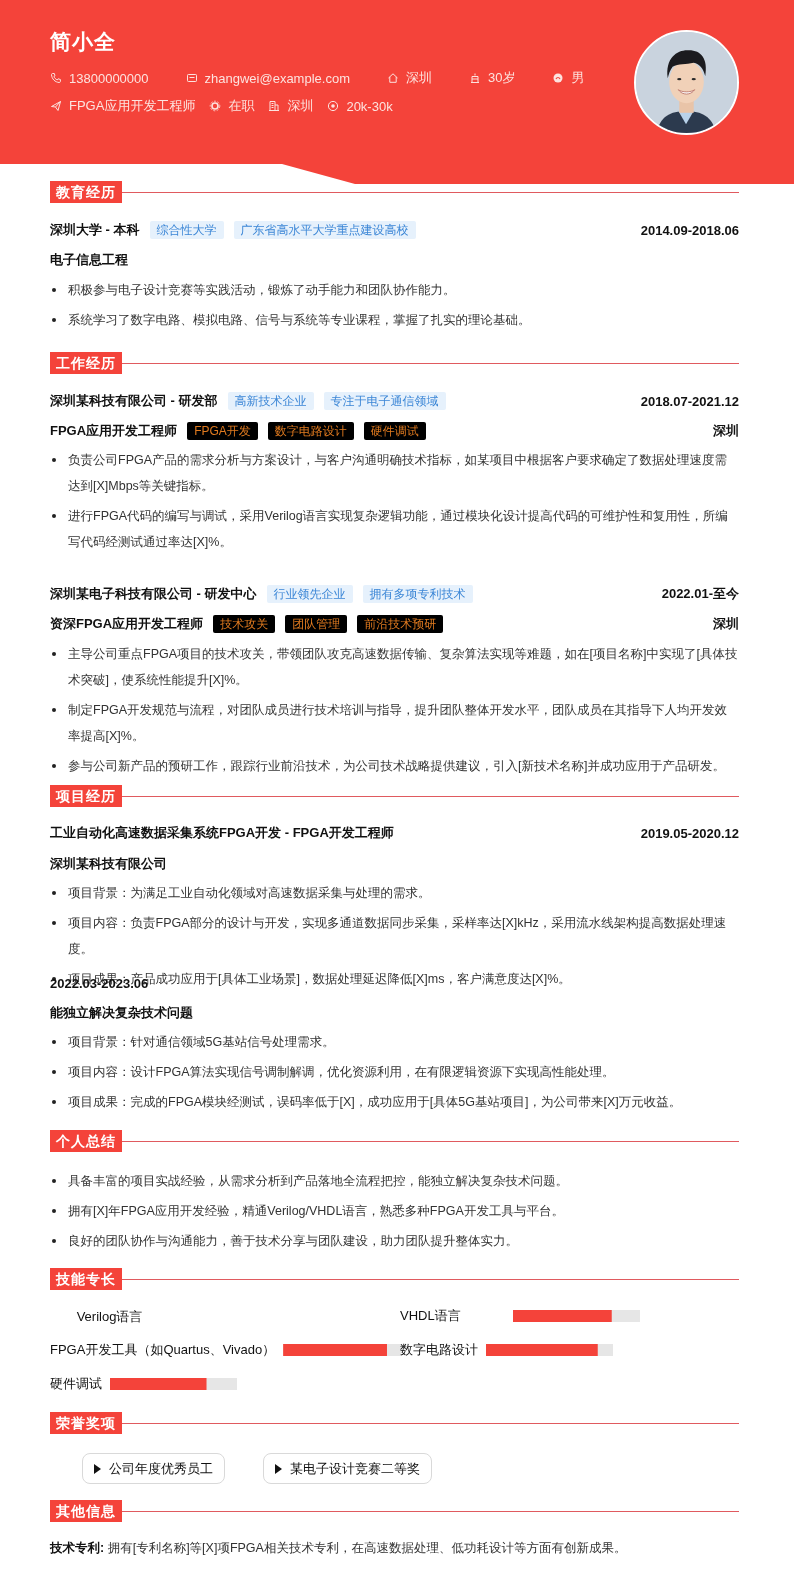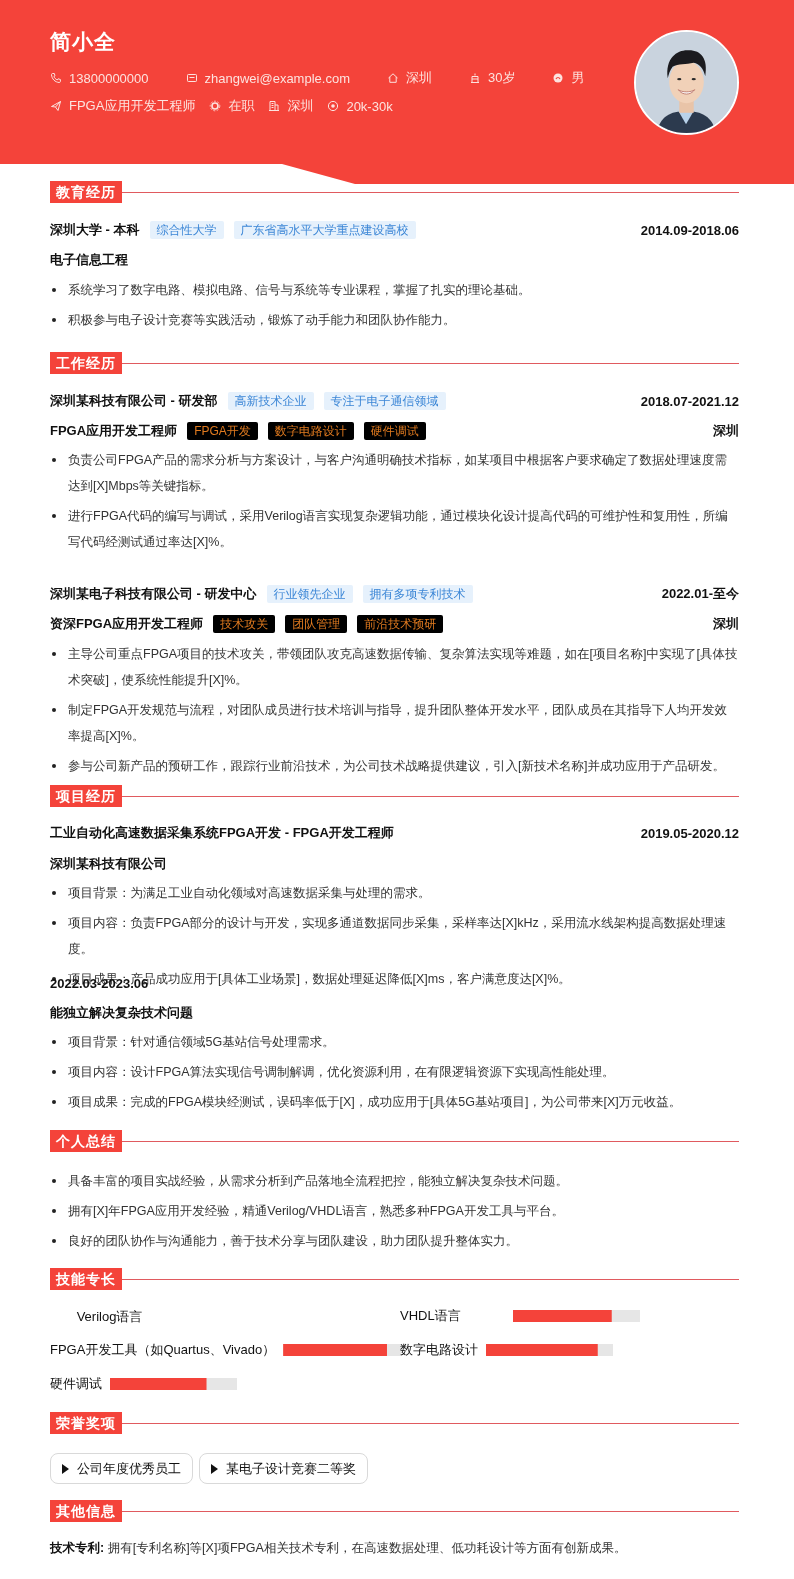--- a/index.html
+++ b/index.html
@@ -38,21 +38,21 @@
   .bullets li { position: relative; padding-left: 18px; font-size: 12.5px; line-height: 26px; color: #333; margin-bottom: 4px; }
   .bullets li::before { content: ""; position: absolute; left: 2px; top: 11px; width: 4px; height: 4px; border-radius: 50%; background: #222; }
 
   .skill { position: absolute; display: flex; align-items: center; font-size: 13px; color: #111; height: 16px; }
   .skill .sname { margin-right: 8px; white-space: nowrap; }
   .skill .bar { position: relative; width: 127px; height: 12px; background: #e6e6e6; overflow: hidden; }
   .skill .fill { position: absolute; left: 0; top: 0; height: 12px; background: #f4433a; clip-path: polygon(0 0, 100% 0, calc(100% - 0px) 100%, 0 100%); }
   .skill .fill::after { content: ""; position: absolute; right: -4px; top: 0; width: 0; height: 0; border-top: 12px solid #f4433a; border-right: 4px solid transparent; }
 
   .awards { position: absolute; left: 50px; top: 1453px; display: flex; }
-  .award { display: flex; align-items: center; border: 1px solid #d9d9d9; border-radius: 8px; height: 31px; padding: 0 11px; margin-right: 6px; font-size: 13px; color: #111; background: #fff; }
+  .award { display: flex; align-items: center; border: 1px solid #d9d9d9; border-radius: 8px; height: 31px; padding: 0 11px; margin-right: 6px; font-size: 13px; color: #111; background: #fff; margin-left: 32px; }
   .award .tri { width: 0; height: 0; border-left: 7px solid #111; border-top: 5px solid transparent; border-bottom: 5px solid transparent; margin-right: 8px; }
 
   .other { position: absolute; left: 50px; top: 1540px; font-size: 12.5px; color: #333; }
   .other b { color: #111; font-weight: bold; }
 </style>
 </head>
 <body>
 
 <div class="header-bg">
   <svg width="794" height="184" viewBox="0 0 794 184">
@@ -166,22 +166,22 @@
 <div class="row" style="top:220px;">
   <div class="left">
     <span class="title">深圳大学 - 本科</span>
     <span class="tag blue">综合性大学</span>
     <span class="tag blue">广东省高水平大学重点建设高校</span>
   </div>
   <span class="right">2014.09-2018.06</span>
 </div>
 <div class="sub" style="top:251px;">电子信息工程</div>
 <ul class="bullets" style="top:277px;">
+  <li>积极参与电子设计竞赛等实践活动，锻炼了动手能力和团队协作能力。</li>
   <li>系统学习了数字电路、模拟电路、信号与系统等专业课程，掌握了扎实的理论基础。</li>
-  <li>积极参与电子设计竞赛等实践活动，锻炼了动手能力和团队协作能力。</li>
 </ul>
 
 <div class="section-title" style="top:352px;">
   <span class="label">工作经历</span>
   <span class="line"></span>
 </div>
 
 <div class="row" style="top:391px;">
   <div class="left">
     <span class="title">深圳某科技有限公司 - 研发部</span>

